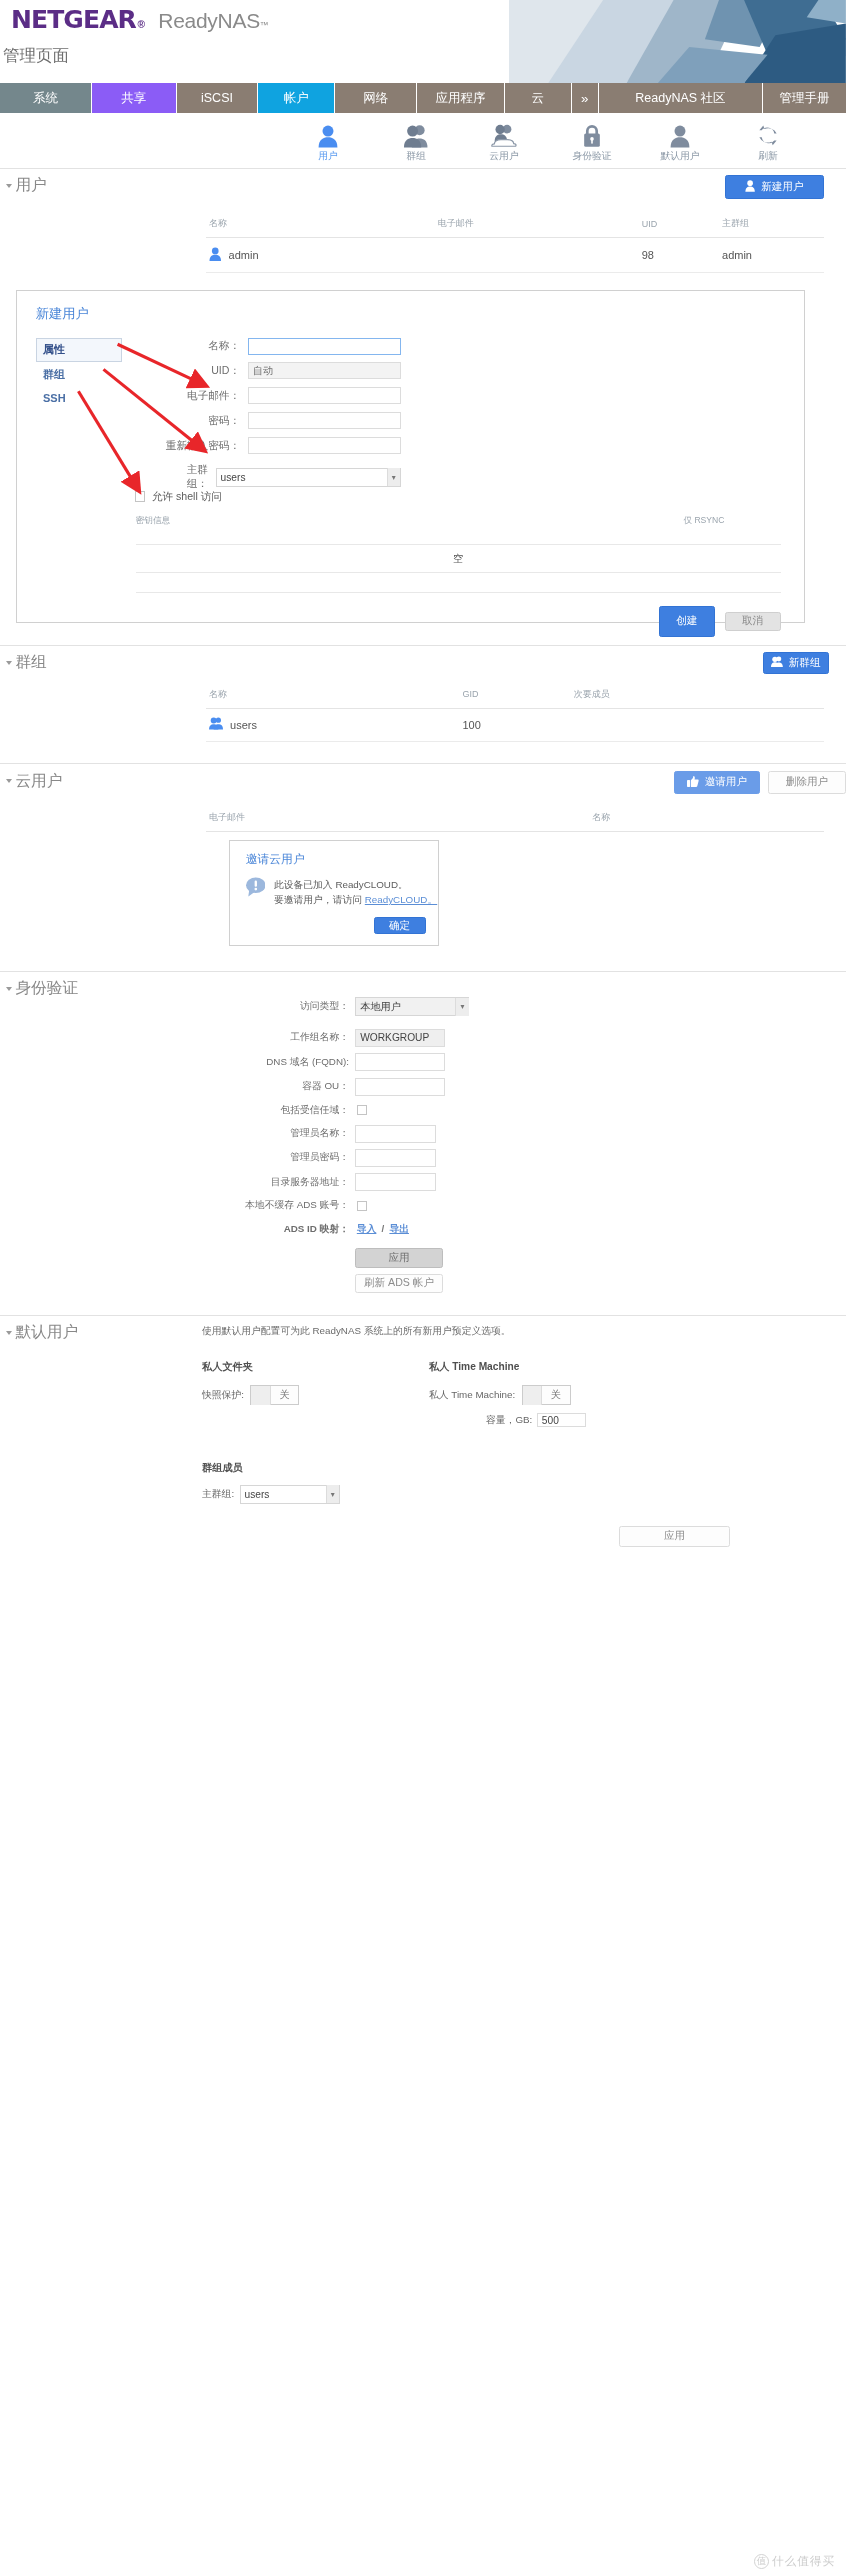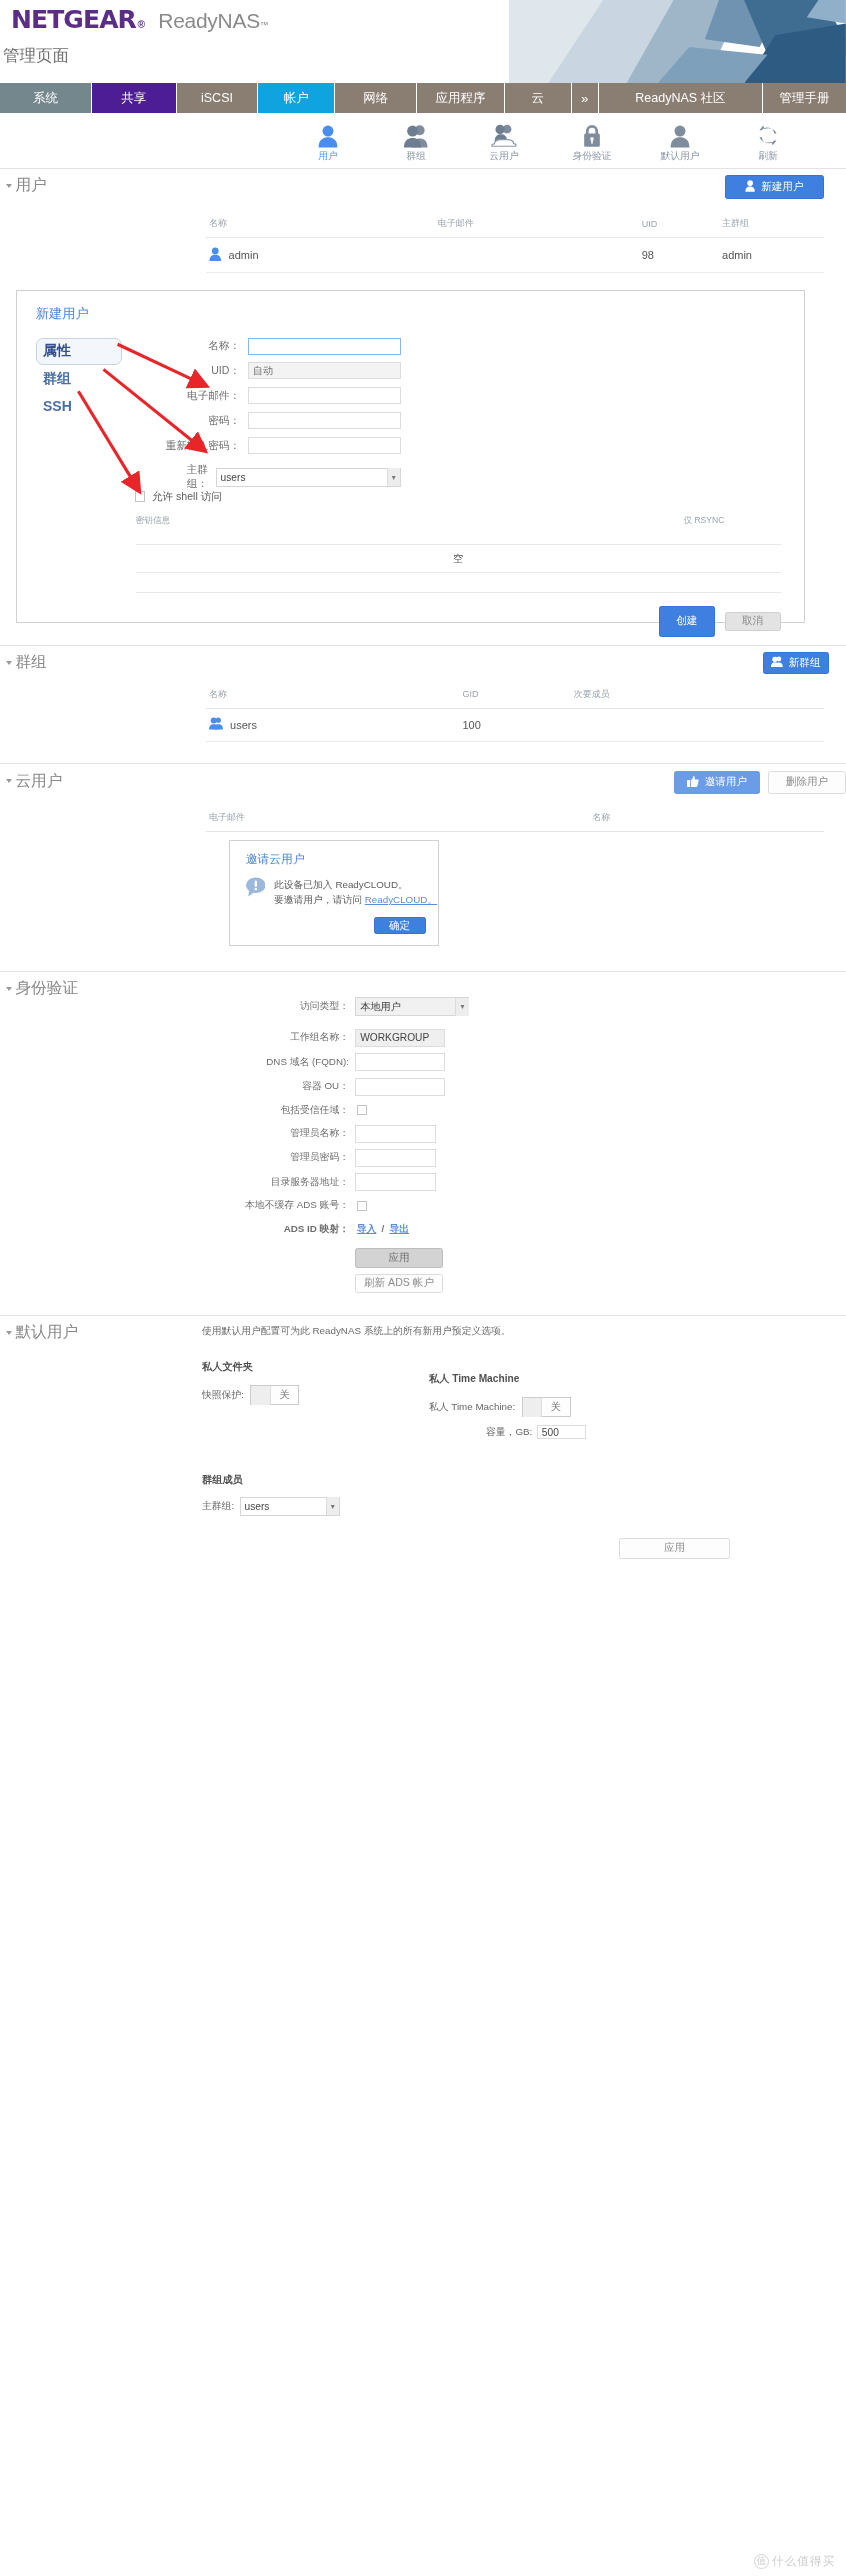--- a/index.html
+++ b/index.html
@@ -30,21 +30,21 @@
   
   .tabbar { display:flex; height:30px; width:846px; }
   .tab {
     display:flex; align-items:center; justify-content:center;
     color:#ffffff; font-size:12.5px;
     border-right:0.8px solid #ffffff;
     cursor:pointer; white-space:nowrap;
     padding:0 4.7px;
   }
   .tab.grey   { background:#74878c; }
-  .tab.grey2  { background:#4c1d95; }
+  .tab.grey2  { background:#8b5cf6; }
   .tab.brown  { background:#8a7d72; }
   .tab.active { background:#0fa3e0; }
   .tab.chev   { background:#8a7d72; font-size:13.3px; width:27px; padding:0; }
 
   
   .subnav {
     display:flex; justify-content:flex-end;
     padding:7.8px 34px 4.7px 0;
     background:#fff;
   }
@@ -110,22 +110,22 @@
     display:inline-block; vertical-align:middle;
   }
 
   
   .dialog {
     border:0.8px solid #d0d0d0; background:#fff;
     position:relative;
   }
   .dlg-title { color:#4a86d8; font-size:13.3px; }
   .vtab {
-    font-size:14px; color:#4a6fa5; font-weight:bold;
-    padding:3.9px 6.3px; cursor:pointer;border-radius:7px;
+    font-size:11px; color:#4a6fa5; font-weight:bold;
+    padding:3.9px 6.3px; cursor:pointer;
   }
   .vtab.on {
     border:0.8px solid #c9d4e2; background:#f3f7fc; font-weight:bold; color:#33508a;
   }
   .vtab.off { color:#4a6fa5; font-weight:bold; background:transparent; border:0.8px solid transparent;}
 
   
   .arrow-layer { position:absolute; left:0; top:0; pointer-events:none; }
 
   
@@ -573,21 +573,21 @@
       <div style="font-size:10.2px;color:#4f4f4f;font-weight:bold;margin-bottom:11px;">私人文件夹</div>
       <div style="display:flex;align-items:center;gap:6.3px;">
         <span style="font-size:9.8px;color:#666;">快照保护:</span>
         <span class="toggle">
           <span class="knob"></span>
           <span class="tx">关</span>
         </span>
       </div>
     </div>
 
-    <div style="width:251px;margin-top:12px;">
+    <div style="width:251px;">
       <div style="font-size:10.2px;color:#4f4f4f;font-weight:bold;margin-bottom:11px;">私人 Time Machine</div>
       <div style="display:flex;align-items:center;gap:6.3px;">
         <span style="font-size:9.8px;color:#666;">私人 Time Machine:</span>
         <span class="toggle">
           <span class="knob"></span>
           <span class="tx">关</span>
         </span>
       </div>
       <div style="display:flex;align-items:center;gap:4.7px;margin-top:7.8px;margin-left:57px;">
         <span style="font-size:9.8px;color:#666;">容量，GB:</span>

